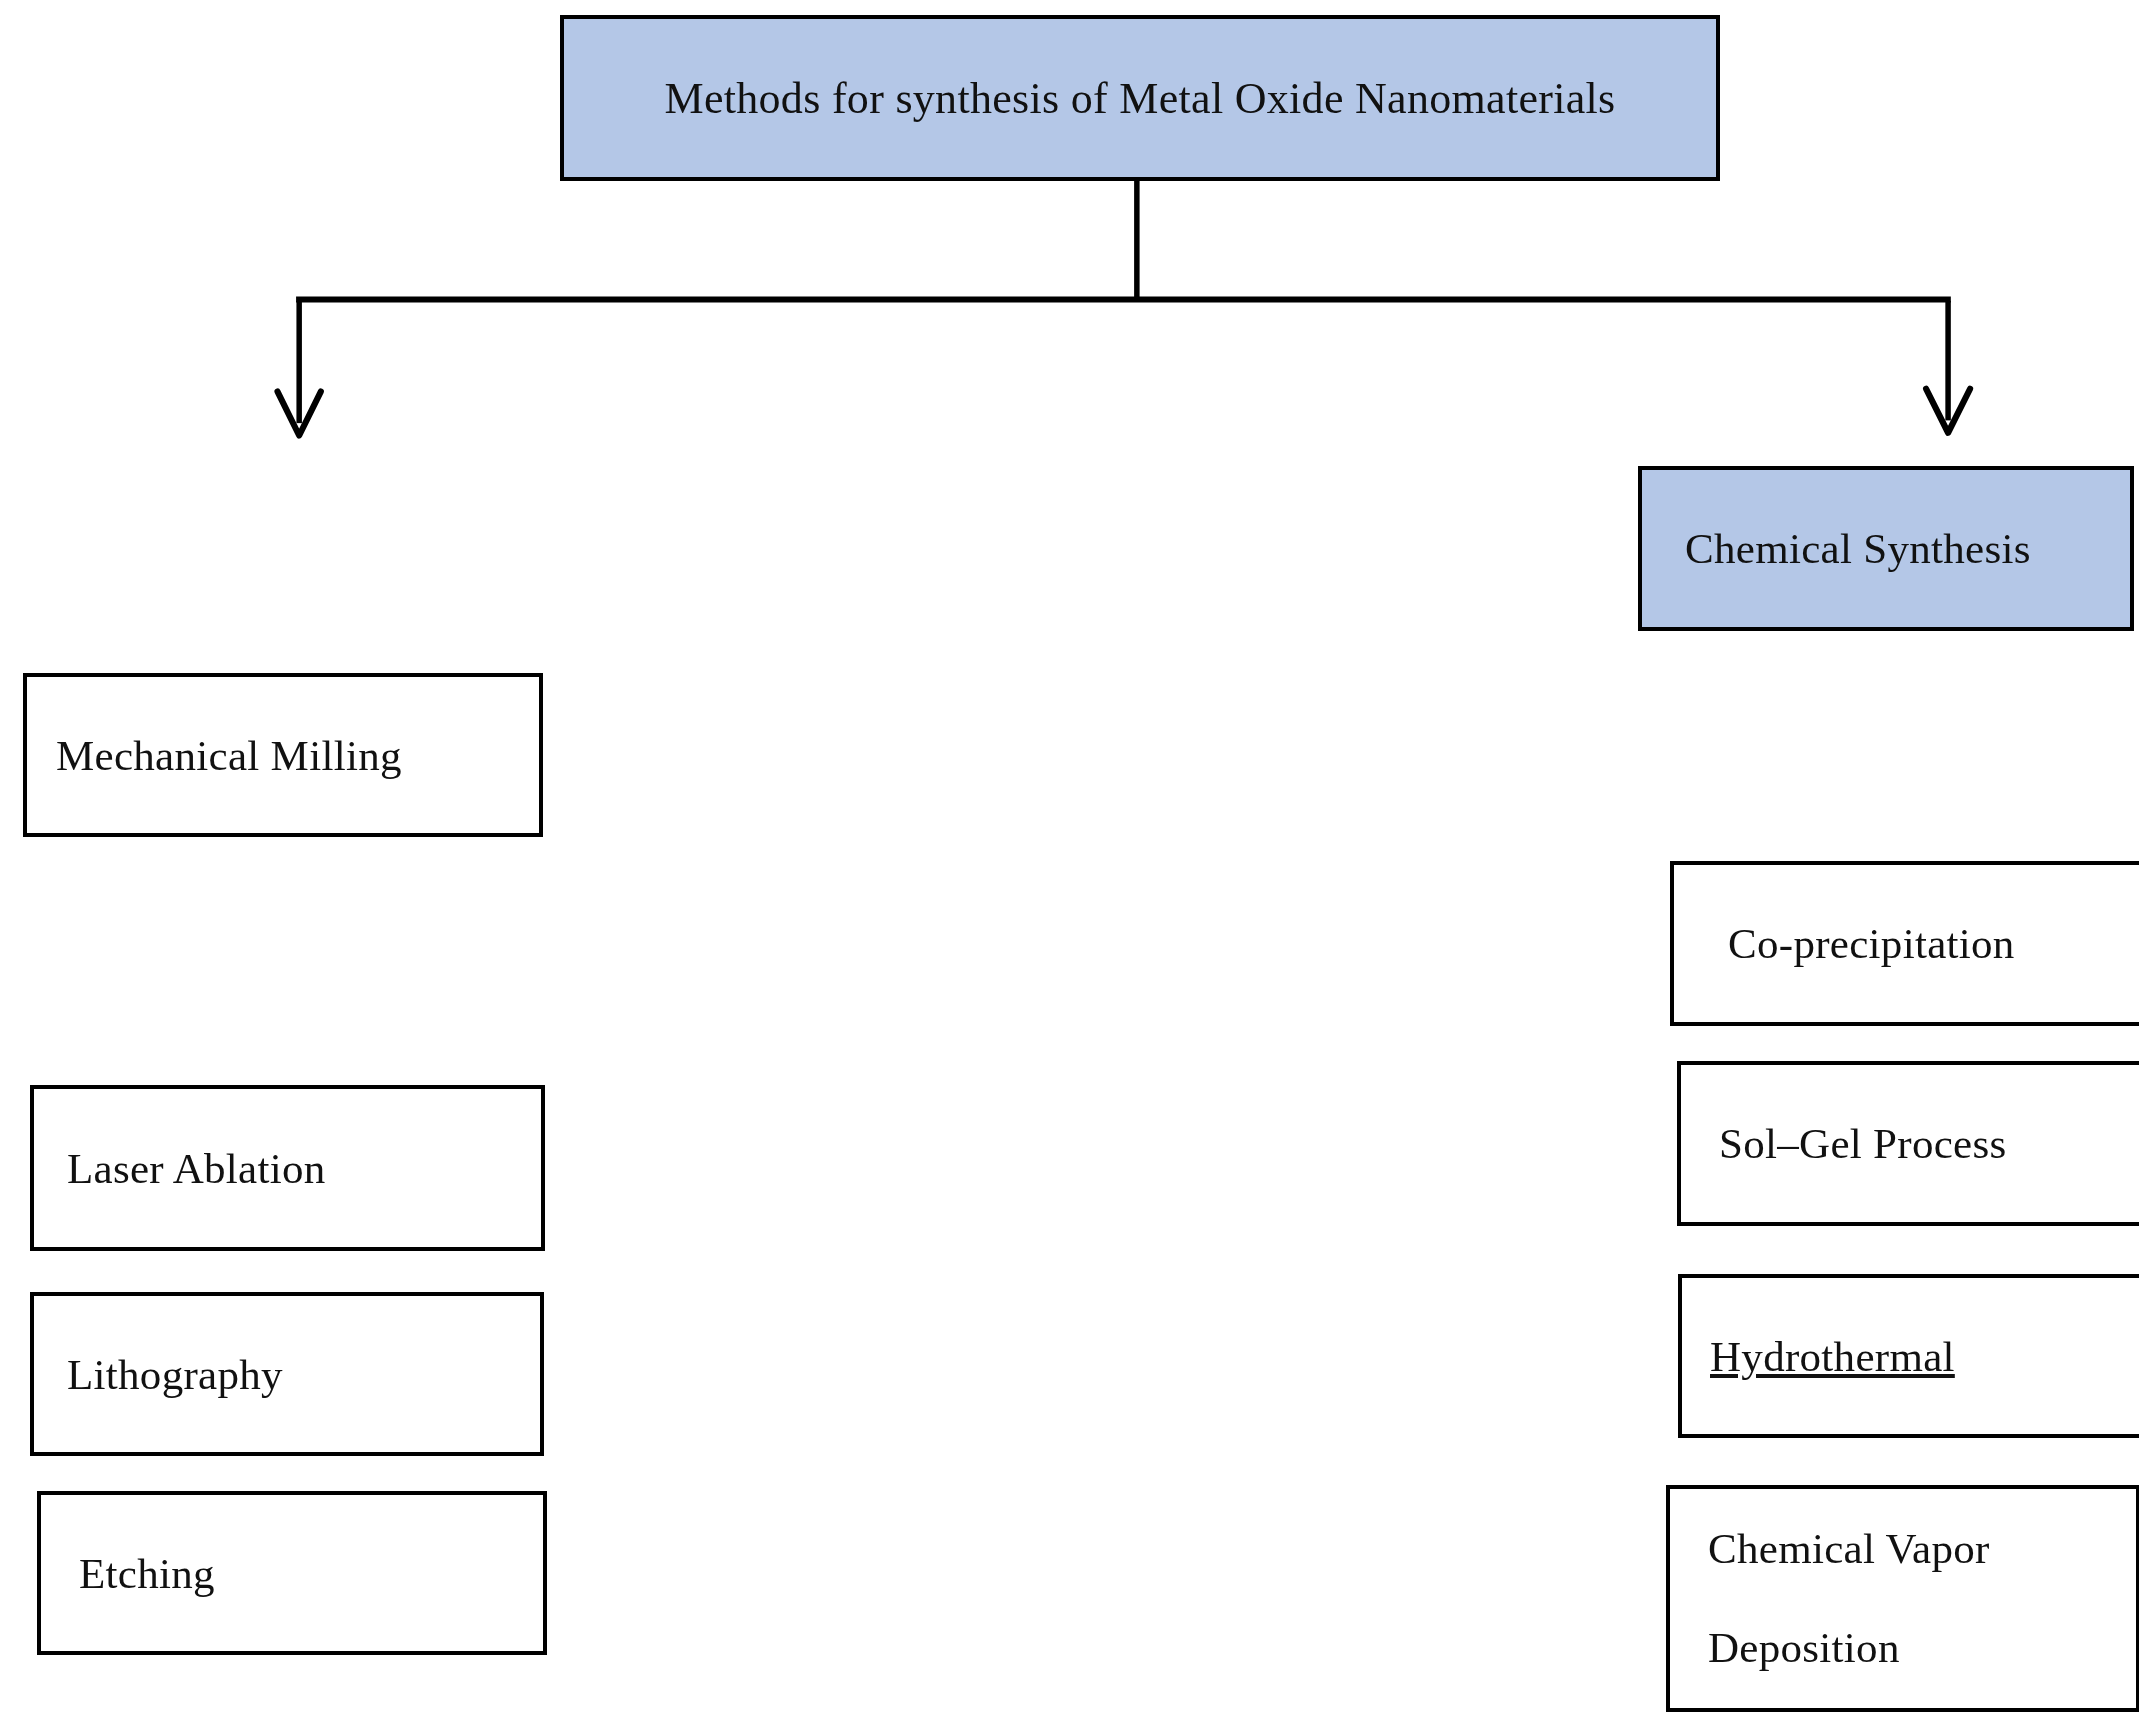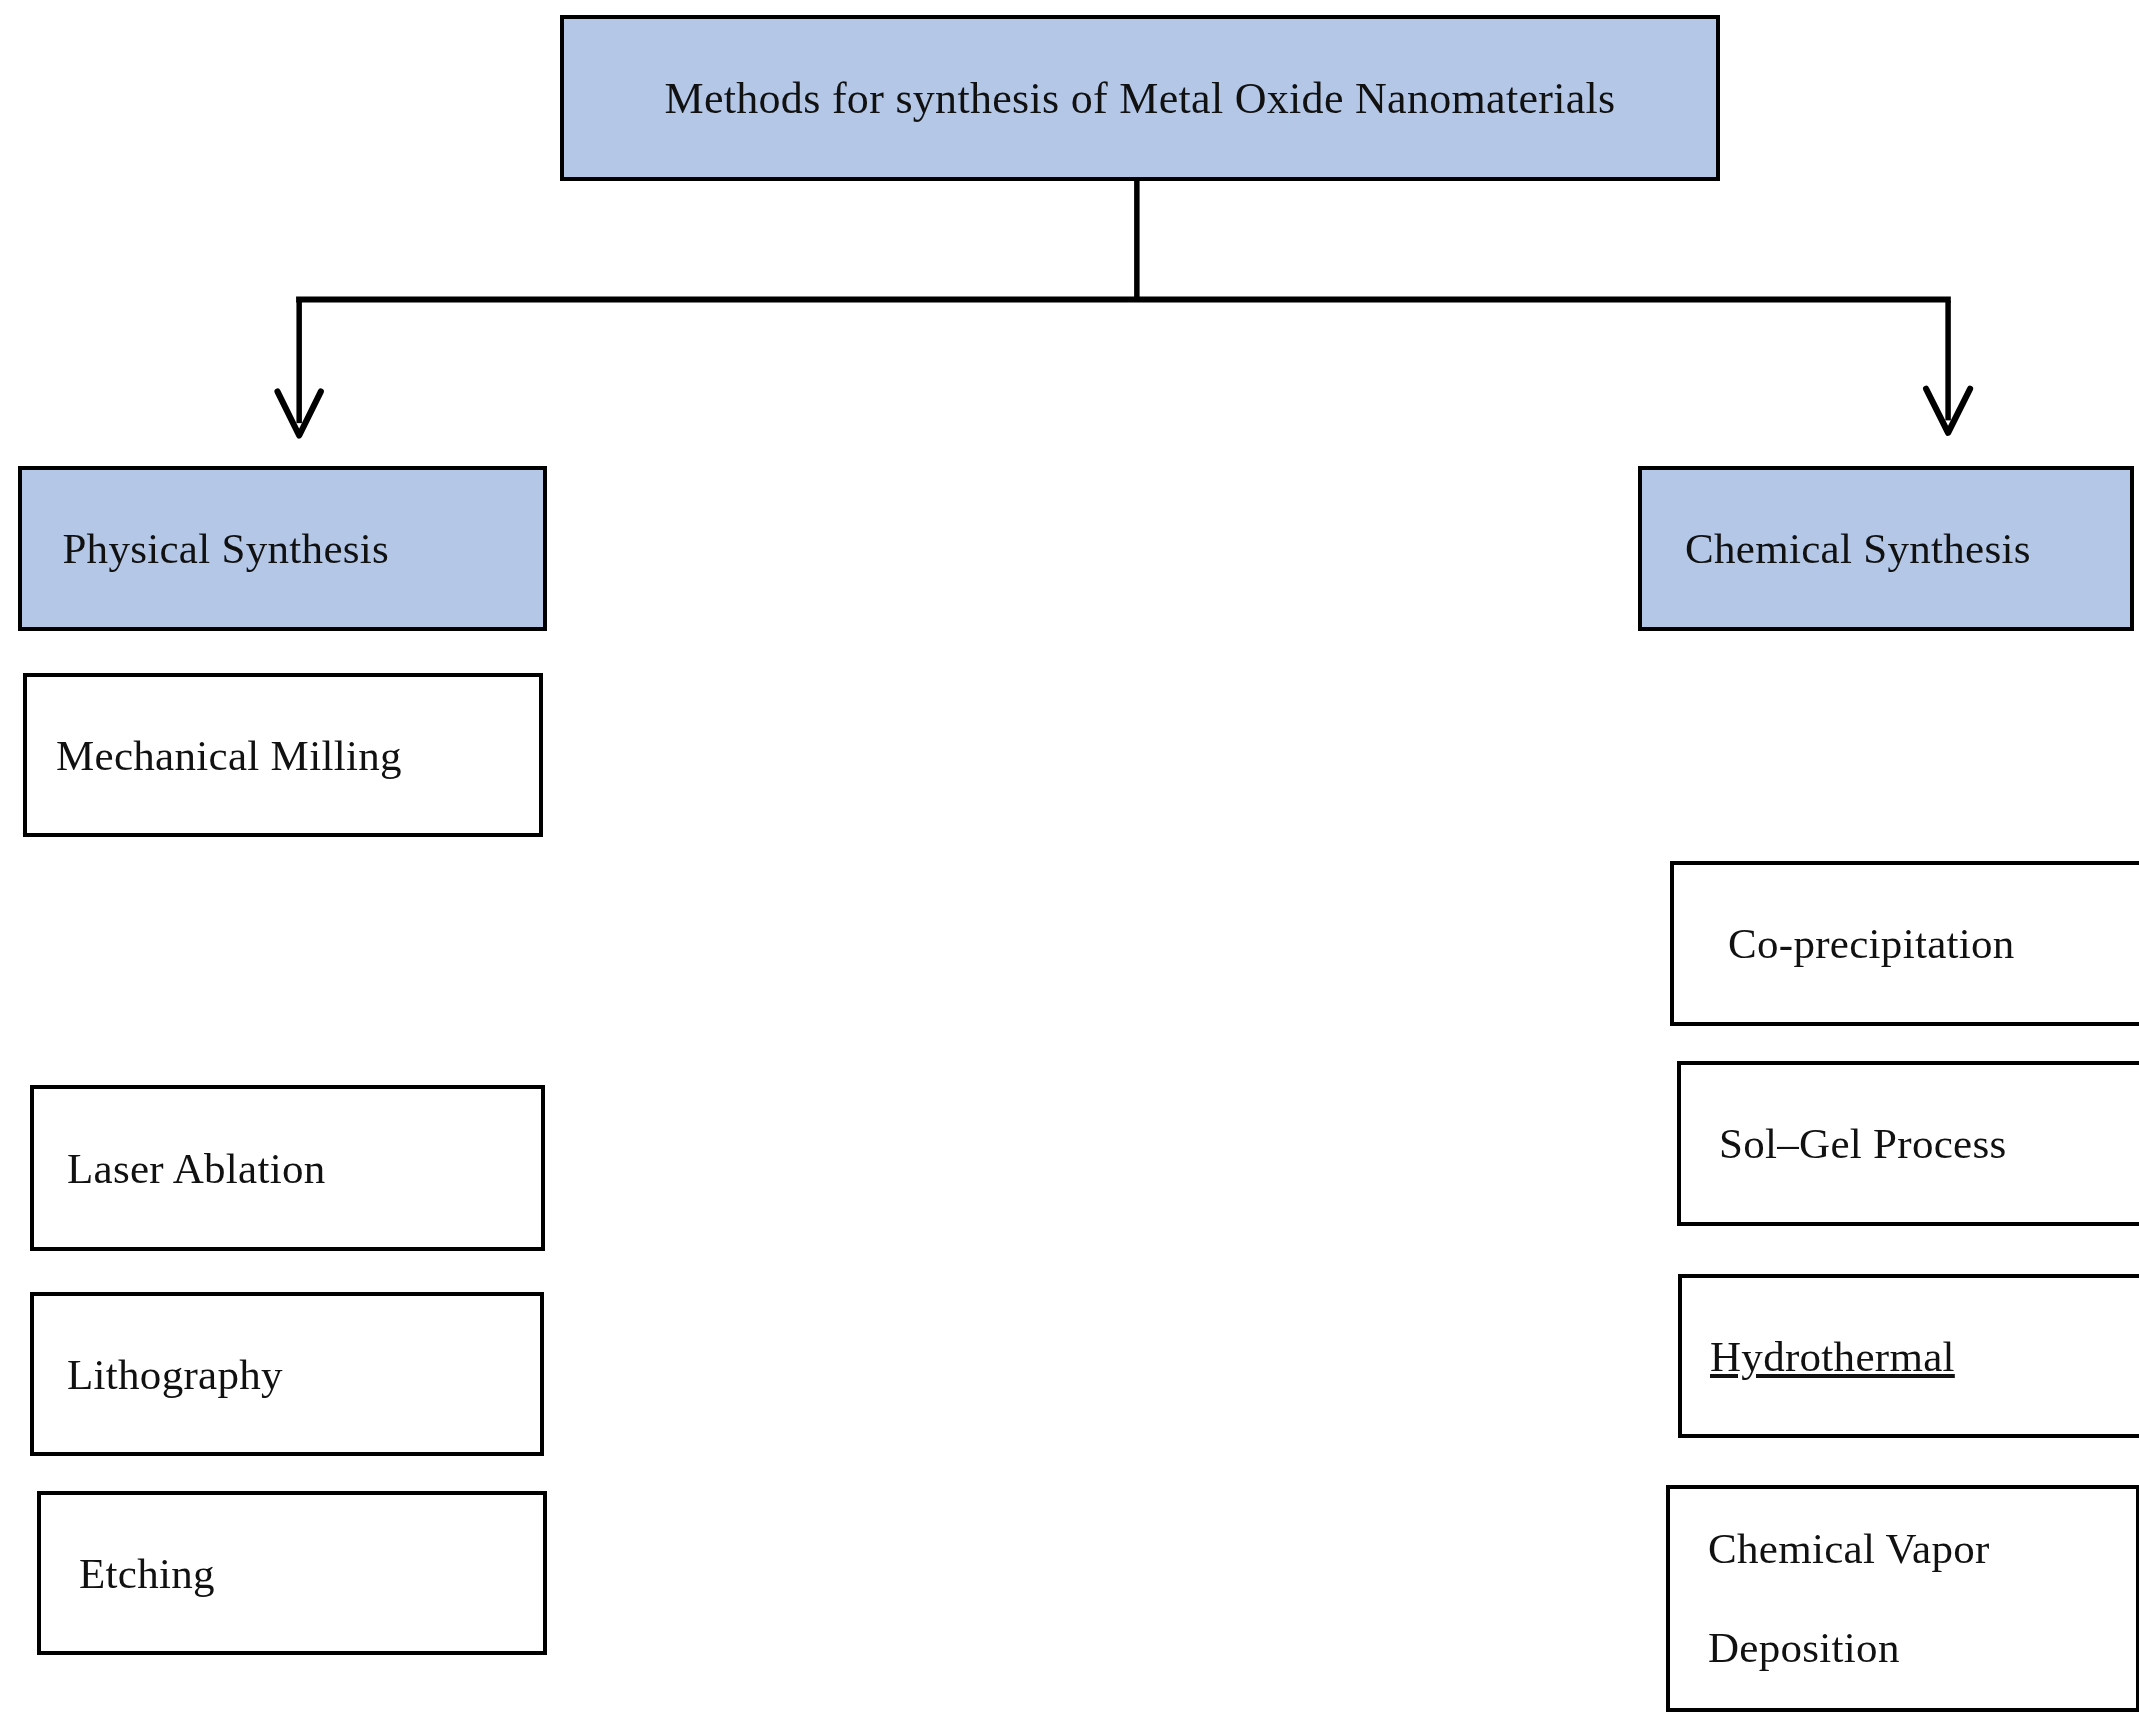--- a/index.html
+++ b/index.html
@@ -78,23 +78,20 @@
     <g>
       <line x1="2830" y1="438" x2="2830" y2="612" stroke="#000" stroke-width="8"></line>
       <polyline points="2798,566 2830,630 2862,566" fill="none" stroke="#000" stroke-width="9" stroke-linecap="round" stroke-linejoin="round"></polyline>
     </g>
   </svg>
 
   <div class="box blue" id="root-box">
     <span class="label">Methods for synthesis of Metal Oxide Nanomaterials</span>
   </div>
 
-  <div class="box blue" id="physical-box">
-    <span class="label">Physical Synthesis</span>
-  </div>
   <div class="box blue" id="chemical-box">
     <span class="label">Chemical Synthesis</span>
   </div>
 
   <div class="box" id="mech-box">
     <span class="label">Mechanical Milling</span>
   </div>
   <div class="box" id="laser-box">
     <span class="label">Laser Ablation</span>
   </div>

